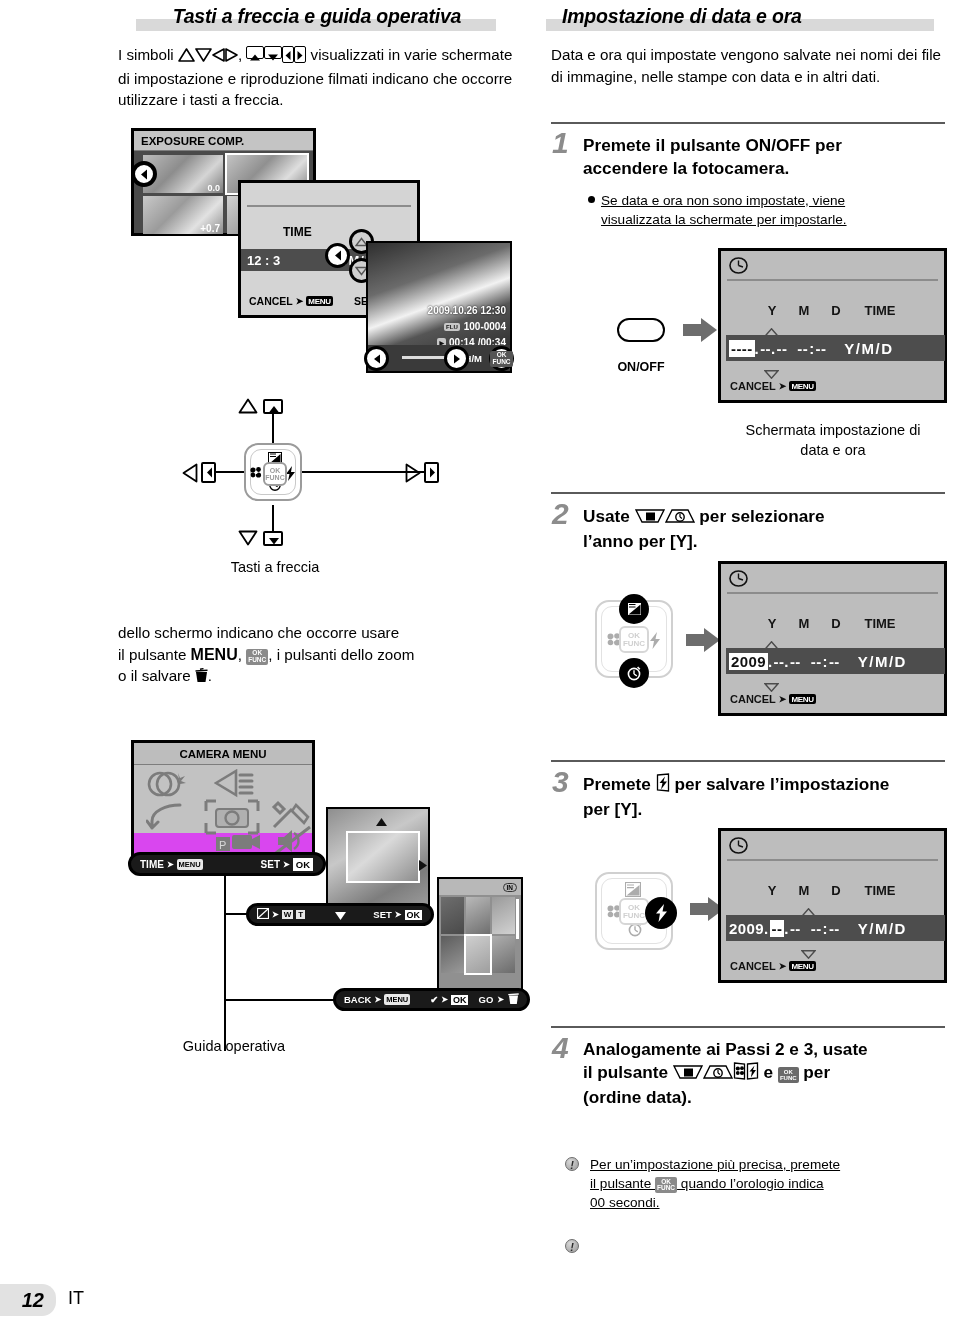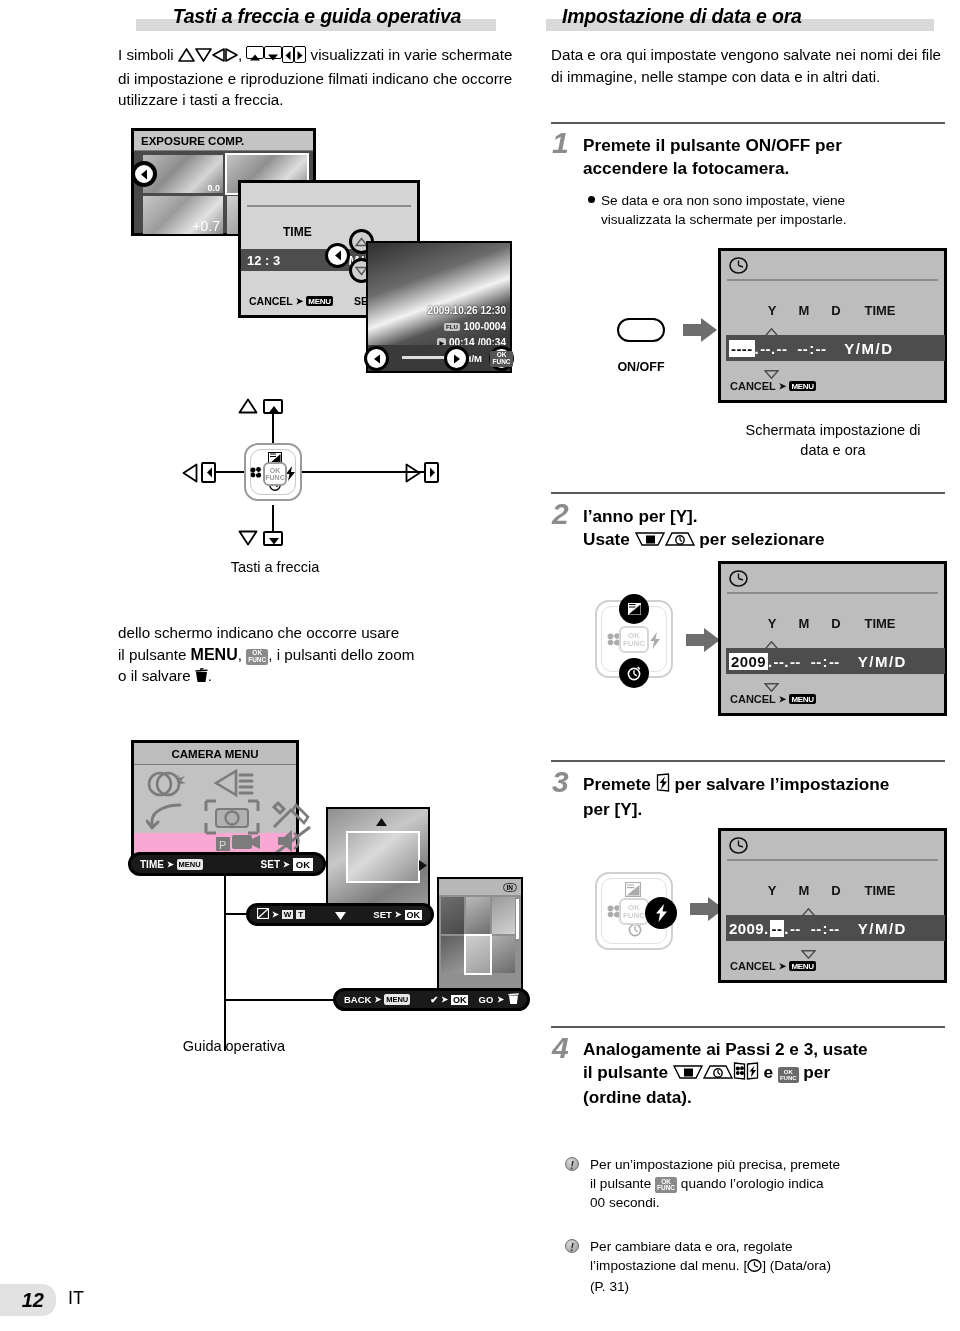--- a/index.html
+++ b/index.html
@@ -37,21 +37,21 @@
   .step-num {
     position:absolute;
     font-size: 30px; font-weight:bold; font-style:italic;
     color:#8c8c8c; line-height:1;
   }
   .step-txt {
     position:absolute;
     font-size:17.2px; font-weight:bold; line-height:23px;
   }
   .note {
-    position:absolute; font-size:13.6px; line-height:19px;
+    position:absolute; font-size:13.6px; line-height:19px;text-decoration:underline;
   }
   .note-ico {
     display:inline-block; width:14px; height:14px; border-radius:50%;
     background: radial-gradient(circle at 35% 30%, #d8d8d8, #9a9a9a);
     border:1px solid #6d6d6d; position:relative; top:2px; margin-right:5px;
   }
   .note-ico::after{
     content:"!"; position:absolute; left:0; right:0; top:-2px;
     text-align:center; font-size:11px; font-weight:bold; font-style:italic; color:#2b2b2b;
   }
@@ -194,21 +194,21 @@
   <div class="lcd" style="left:131px; top:128px; width:185px; height:108px;">
     <div class="lcd-title" style="height:20px; justify-content:flex-start; padding-left:7px; background:#c4c4c4;">EXPOSURE COMP.</div>
     <div style="position:absolute; left:0; right:0; top:20px; bottom:0; background:#4a4a4a; padding:5px;">
       <div style="position:absolute; left:9px; top:4px; width:80px; height:38px; background:linear-gradient(135deg,#bcbcbc,#8d8d8d 40%,#d5d5d5 70%,#7a7a7a);">
         <span style="position:absolute; right:3px; bottom:0px; color:#fff; font-size:9px; font-weight:bold;">0.0</span>
       </div>
       <div style="position:absolute; left:93px; top:4px; width:80px; height:38px; background:linear-gradient(135deg,#c4c4c4,#909090 40%,#dedede 70%,#818181); outline:2px solid #fff;">
         <span style="position:absolute; right:3px; bottom:0px; color:#fff; font-size:9px; font-weight:bold;">+0.3</span>
       </div>
       <div style="position:absolute; left:9px; top:45px; width:80px; height:38px; background:linear-gradient(135deg,#c9c9c9,#9b9b9b 40%,#e2e2e2 70%,#8a8a8a);">
-        <span style="position:absolute; right:3px; bottom:0px; color:#fff; font-size:14px; font-weight:normal;">+0.7</span>
+        <span style="position:absolute; right:3px; bottom:0px; color:#fff; font-size:10px; font-weight:bold;">+0.7</span>
       </div>
       <div style="position:absolute; left:93px; top:45px; width:80px; height:38px; background:linear-gradient(135deg,#d2d2d2,#a4a4a4 40%,#ebebeb 70%,#939393);">
         <span style="position:absolute; right:3px; bottom:0px; color:#fff; font-size:9px; font-weight:bold;">+1.0</span>
       </div>
     </div>
   </div>
 
   <div class="circle-hl" style="left:131px; top:161px; width:26px; height:26px; border:4px solid #000; background:#fff;">
     <svg width="10" height="13" viewBox="0 0 10 13">
         <polygon points="2,6.5 8,1.5 8,11.5" fill="#000"></polygon>
@@ -390,21 +390,21 @@
     </div>
     <div>
       <span>o il salvare </span><span class="g"><svg width="13" height="15" viewBox="0 0 13 15">
             <path d="M1 4 L12 4 L10.5 14 L2.5 14 Z" fill="#000"></path>
             <path d="M0.5 3 L12.5 2.2" stroke="#000" stroke-width="1.6"></path>
             <path d="M5 1.2 L8.5 0.6" stroke="#000" stroke-width="1.4"></path>
           </svg></span><span>.</span>
     </div>
   </div>
 
-  <div class="lcd" style="left:131px; top:740px; width:168px; height:118px; background:#f9a8d4;">
+  <div class="lcd" style="left:131px; top:740px; width:184px; height:118px; background:#d946ef;">
     <div class="lcd-title" style="background:#bdbdbd;">CAMERA MENU</div>
     <div style="position:absolute; left:0; right:0; top:22px; bottom:22px; background:#c2c2c2;">
 
       <svg style="position:absolute; left:10px; top:4px;" width="44" height="30" viewBox="0 0 44 30">
         <circle cx="16" cy="15" r="11" fill="none" stroke="#7c7c7c" stroke-width="2.6"></circle>
         <circle cx="24" cy="15" r="11" fill="none" stroke="#7c7c7c" stroke-width="2.6"></circle>
         <path d="M34 4 L36 9 L41 7 L37 12 L42 14 L36 15" fill="#7c7c7c"></path>
       </svg>
       <svg style="position:absolute; left:80px; top:4px;" width="46" height="30" viewBox="0 0 46 30">
         <polygon points="2,14 22,2 22,26" fill="none" stroke="#7c7c7c" stroke-width="2.6"></polygon>
@@ -599,35 +599,35 @@
     </div>
   </div>
   <div class="caption" style="left:713px; top:420px; width:240px;">
     <div>Schermata impostazione di</div>
     <div>data e ora</div>
   </div>
 
   <div class="step-rule" style="left:551px; top:492px; width:394px;"></div>
   <div class="step-num" style="left:552px; top:499px;">2</div>
   <div class="step-txt" style="left:583px; top:505px; width:362px;">
-    <div>l’anno per [Y].</div>
     <div>
       <span>Usate </span><span class="g">
         <svg width="30" height="15" viewBox="0 0 30 15">
             <polygon points="1,1 29,1 23,13 7,13" fill="none" stroke="#000" stroke-width="1.4"></polygon>
             <rect x="11" y="3.5" width="9" height="8" fill="#000"></rect>
           </svg>
       </span><span class="g">
         <svg width="30" height="15" viewBox="0 0 30 15">
             <polygon points="7,1 23,1 29,13 1,13" fill="none" stroke="#000" stroke-width="1.4"></polygon>
             <circle cx="15" cy="8" r="4.2" fill="none" stroke="#000" stroke-width="1.4"></circle>
             <path d="M15 8 L15 5 M15 8 L17 9.5" stroke="#000" stroke-width="1.2"></path>
           </svg>
       </span><span> per selezionare</span>
     </div>
+    <div>l’anno per [Y].</div>
   </div>
 
   <div class="pad" style="left:595px; top:600px; width:78px; height:78px; border-color:#d0d0d0;">
     <div class="pad-inner" style="border-color:#e2e2e2;"></div>
     <div style="position:absolute; left:9px; top:30px;">
       <svg width="16" height="16" viewBox="0 0 16 16" opacity="0.32">
           <circle cx="4.5" cy="4.5" r="3" fill="#000"></circle>
           <circle cx="11" cy="4" r="2.8" fill="#000"></circle>
           <circle cx="4.5" cy="10.5" r="2.8" fill="#000"></circle>
           <circle cx="11" cy="10.5" r="3" fill="#000"></circle>
@@ -849,31 +849,19 @@
           <span>il pulsante </span><span class="okfunc-chip" style="background:#8a8a8a;">OK<br>FUNC</span><span> quando l’orologio indica</span>
         </div>
         <div>00 secondi.</div>
       </div>
     </div>
   </div>
 
   <div class="note" style="left:565px; top:1237px; width:380px;">
     <div style="display:flex;">
       <span class="note-ico"></span>
-      <div style="margin-left:6px;">
-        <div>Per cambiare data e ora, regolate</div>
-        <div>
-          <span>l’impostazione dal menu. [</span><span class="g">
-            <svg width="15" height="14" viewBox="0 0 15 14">
-                <ellipse cx="7.5" cy="7.5" rx="6.5" ry="5.8" fill="none" stroke="#000" stroke-width="1.4"></ellipse>
-                <path d="M7.5 7.5 L7.5 3.8 M7.5 7.5 L11 9" stroke="#000" stroke-width="1.2"></path>
-              </svg>
-          </span><span>] (Data/ora)</span>
-        </div>
-        <div>(P. 31)</div>
-      </div>
     </div>
   </div>
 
   <div class="pg-badge" style="left:0px; top:1284px; width:56px; height:32px;">12</div>
   <div class="pg-lang" style="left:68px; top:1288px;">IT</div>
 
 </div>
 
 </body></html>

